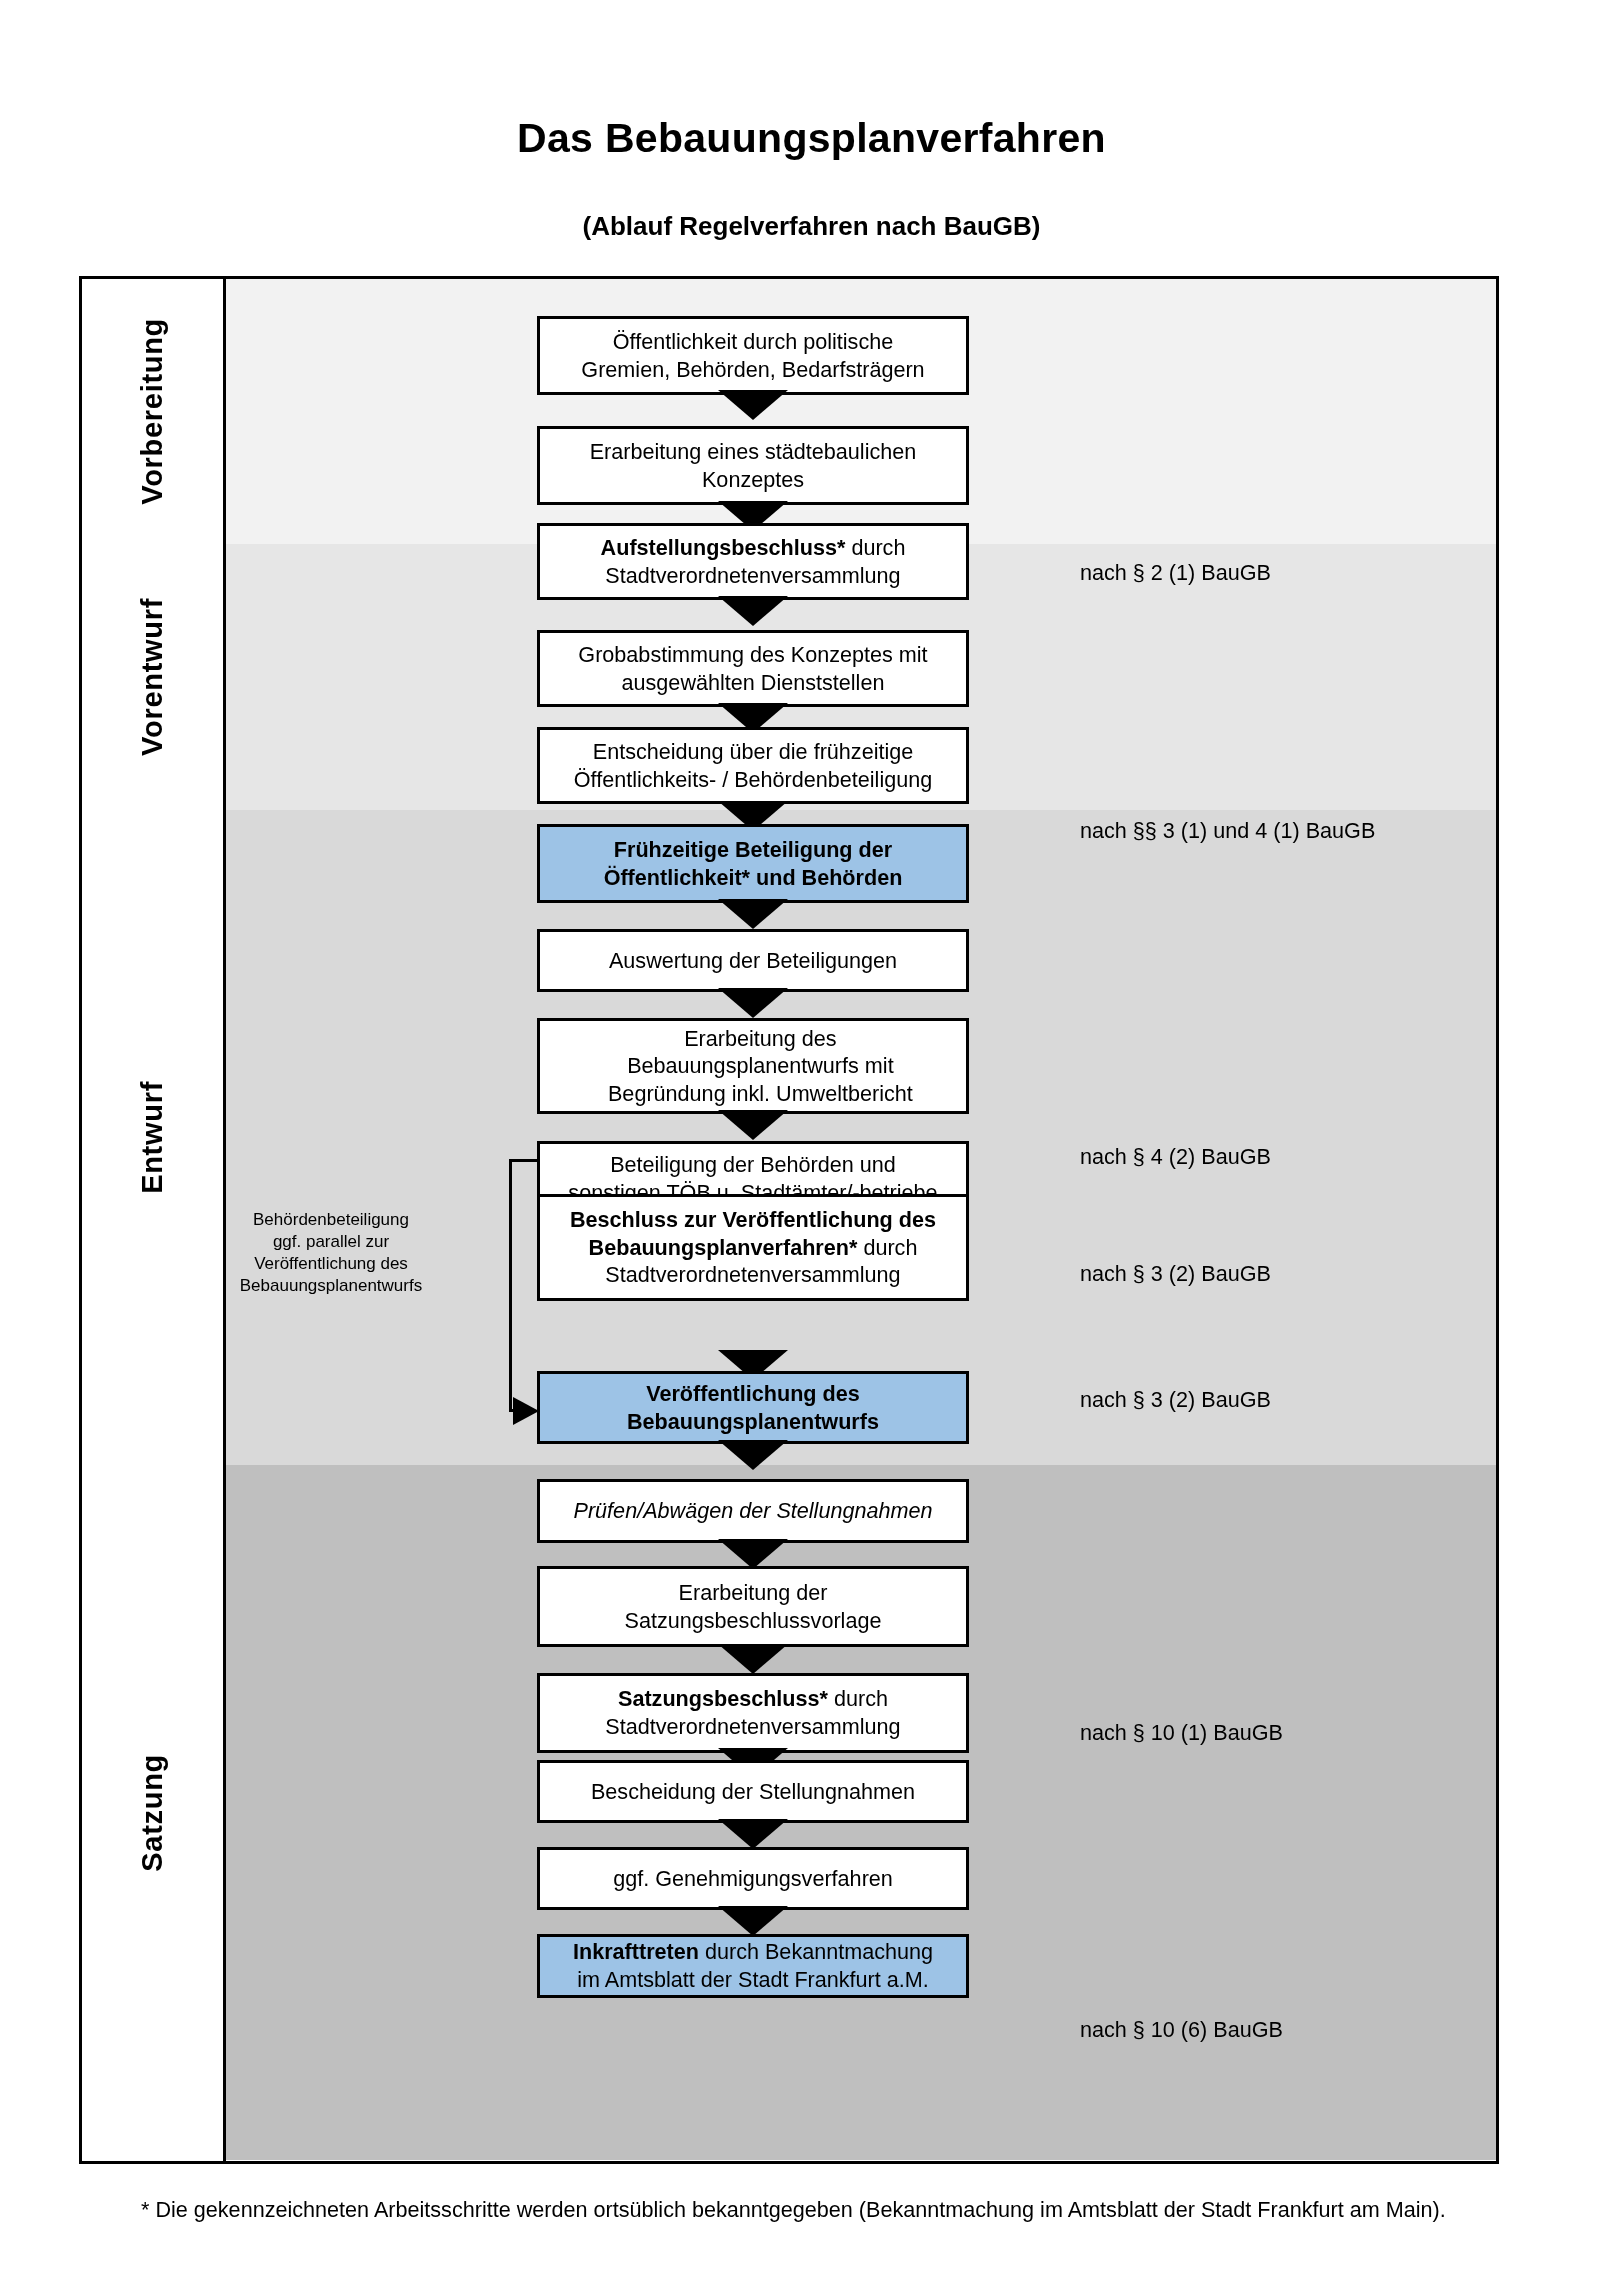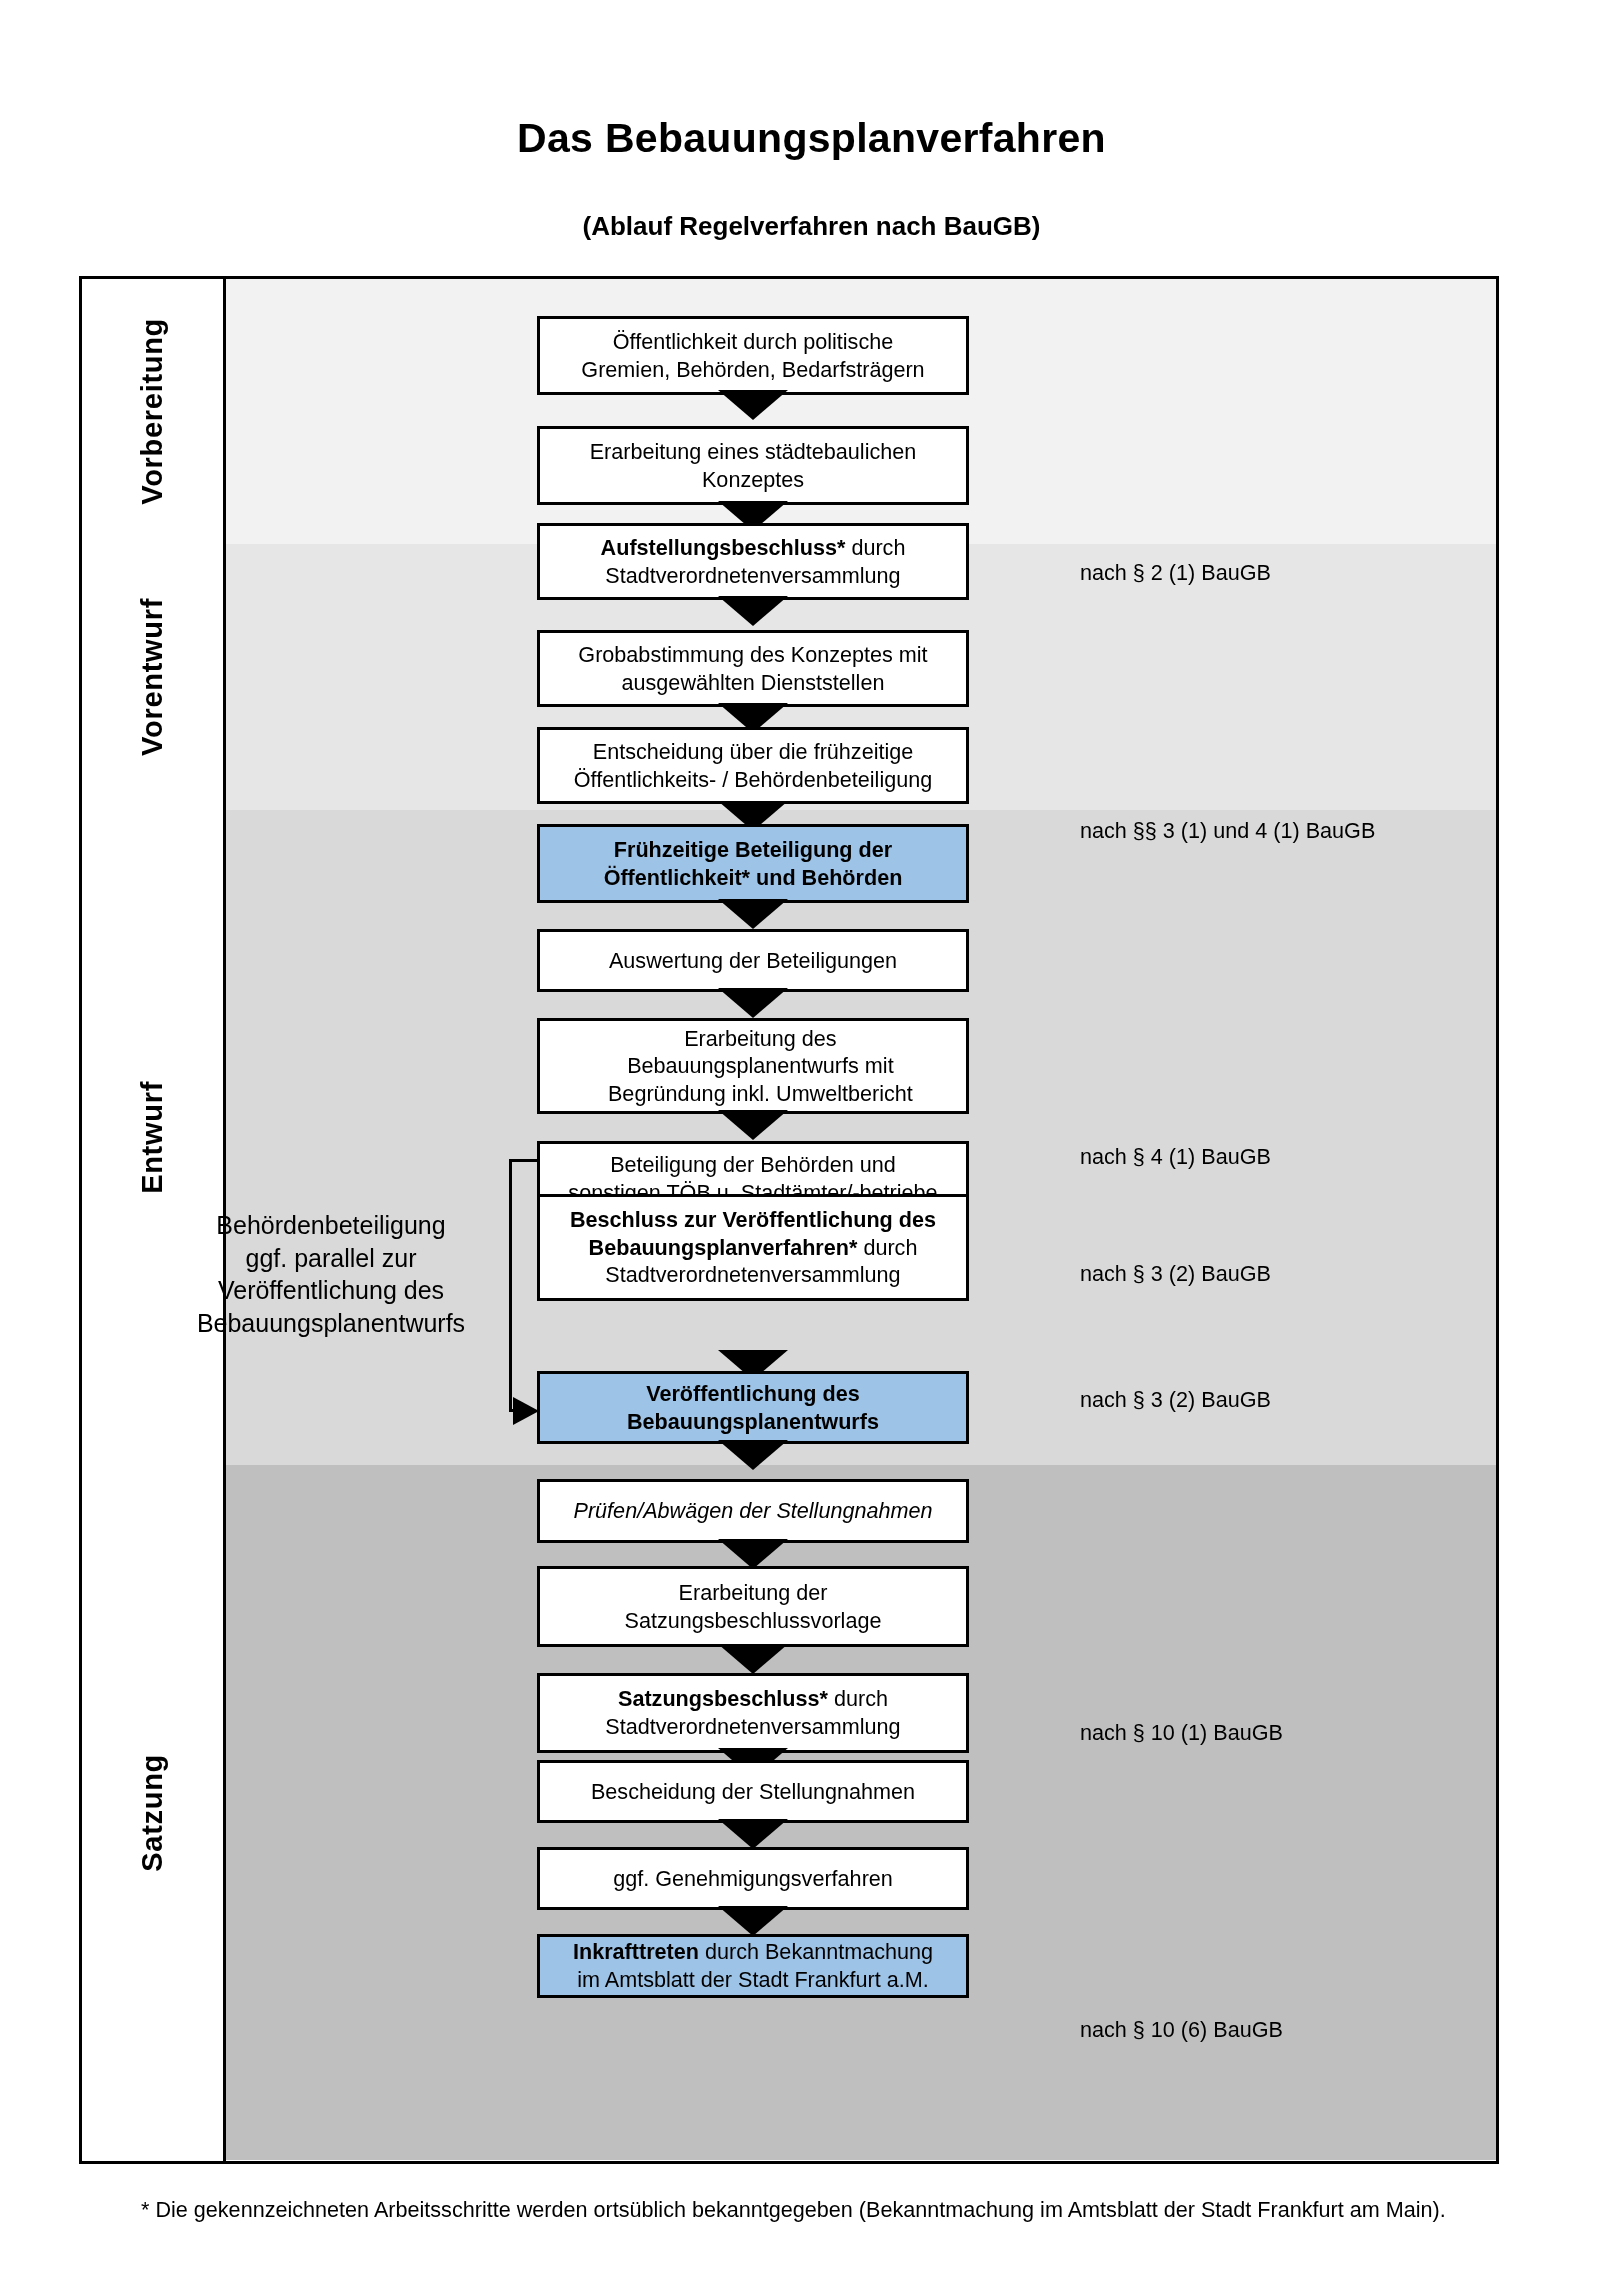--- a/index.html
+++ b/index.html
@@ -88,21 +88,21 @@
 
   
   .note{
     position:absolute;left:1080px;
     font-size:21.6px;white-space:nowrap;
   }
 
   
   .sidenote{
     position:absolute;left:177px;width:308px;
-    text-align:center;font-size:25px;line-height:1.3;
+    text-align:center;font-size:17px;line-height:1.3;
   }
 
   
   .fb-top{position:absolute;height:3.3px;background:#000;}
   .fb-left{position:absolute;width:3.3px;background:#000;}
   .fb-bot{position:absolute;height:3.3px;background:#000;}
   .fb-head{
     position:absolute;width:0;height:0;
     border-top:14.4px solid transparent;
     border-bottom:14.4px solid transparent;
@@ -232,21 +232,21 @@
         <div class="fbox" style="top: 1568px; left: 455px; height: 63px;">
           <span class="ln"><span>ggf. Genehmigungsverfahren</span></span>
         </div>
         <div class="darrow" style="top: 1627px; left: 636px;"></div>
         <div class="fbox blue" style="top: 1655px; left: 455px; height: 64px;">
           <span class="ln"><span class="b">Inkrafttreten</span><span> durch Bekanntmachung</span></span>
           <span class="ln"><span>im Amtsblatt der Stadt Frankfurt a.M.</span></span>
         </div>
         <div class="note" style="top: 281px; left: 998px;">nach § 2 (1) BauGB</div>
         <div class="note" style="top: 539px; left: 998px;">nach §§ 3 (1) und 4 (1) BauGB</div>
-        <div class="note" style="top: 865px; left: 998px;">nach § 4 (1) BauGB</div>
+        <div class="note" style="top: 865px; left: 998px;">nach § 4 (2) BauGB</div>
         <div class="note" style="top: 982px; left: 998px;">nach § 3 (2) BauGB</div>
         <div class="note" style="top: 1108px; left: 998px;">nach § 3 (2) BauGB</div>
         <div class="note" style="top: 1441px; left: 998px;">nach § 10 (1) BauGB</div>
         <div class="note" style="top: 1738px; left: 998px;">nach § 10 (6) BauGB</div>
         <div class="sidenote" style="top: 930px; left: 95px;">
           <div>Behördenbeteiligung</div>
           <div>ggf. parallel zur</div>
           <div>Veröffentlichung des</div>
           <div>Bebauungsplanentwurfs</div>
         </div>

